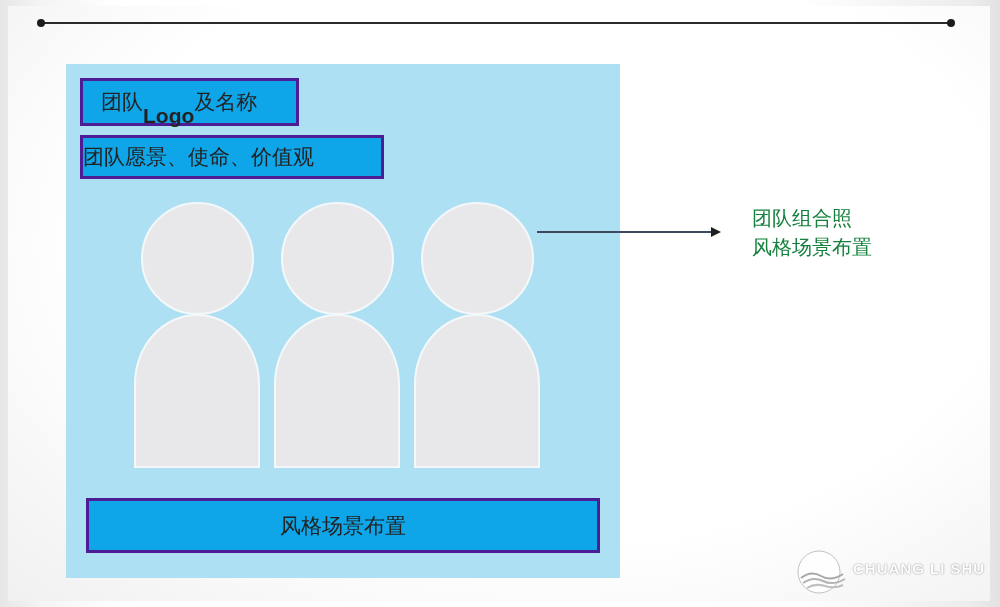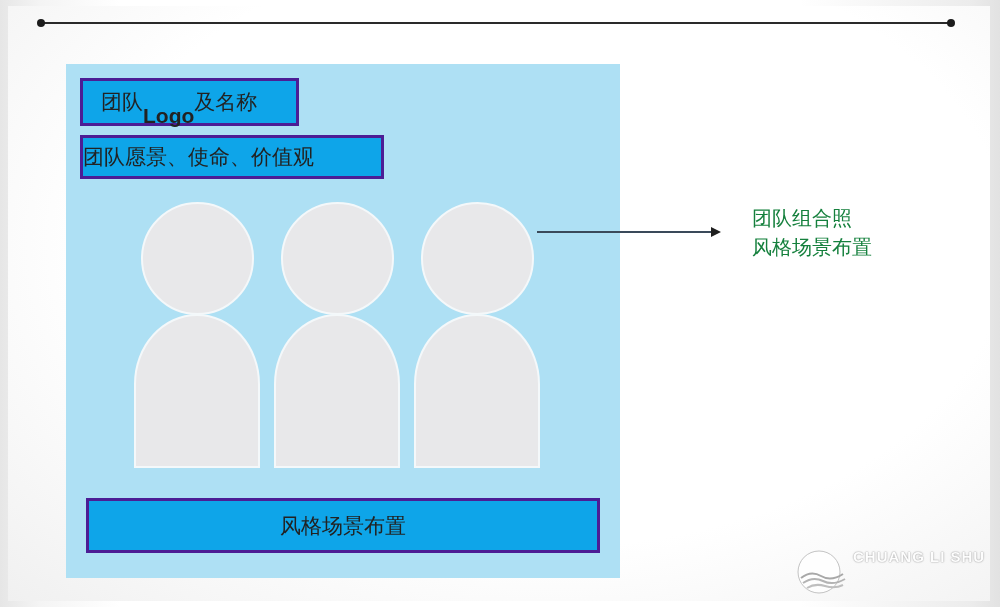--- a/index.html
+++ b/index.html
@@ -34,21 +34,21 @@
     border-radius:63px 63px 0 0 / 70px 70px 0 0;
   }
   .arrow-line { position:absolute; left:537px; top:231px; width:176px; height:2px; background:#3a4a5a; }
   .arrow-head {
     position:absolute; left:711px; top:227px; width:0; height:0;
     border-top:5px solid transparent; border-bottom:5px solid transparent; border-left:10px solid #1f1f1f;
   }
   .side-text { position:absolute; left:752px; top:204px; color:#15803d; font-size:20px; line-height:29px; }
   .watermark { position:absolute; left:795px; top:540px; width:200px; height:62px; opacity:0.85; }
   .wm-en {
-    position:absolute; left:58px; top:8px; color:#ffffff; font-weight:bold; font-size:15px;
+    position:absolute; left:58px; top:20px; color:#ffffff; font-weight:bold; font-size:15px;
     letter-spacing:1px; text-shadow:0 0 2px #9a9a9a, 0 0 1px #888;
     font-family:"Liberation Sans", sans-serif; white-space:nowrap;
   }
   .wm-cn {
     position:absolute; left:58px; top:24px; color:#ffffff; font-weight:bold; font-size:24px;
     letter-spacing:6px; text-shadow:0 0 2px #8a8a8a, 0 0 1px #777; white-space:nowrap;
   }
   .wm-logo { position:absolute; left:0; top:8px; width:58px; height:48px; }
 </style>
 </head>

